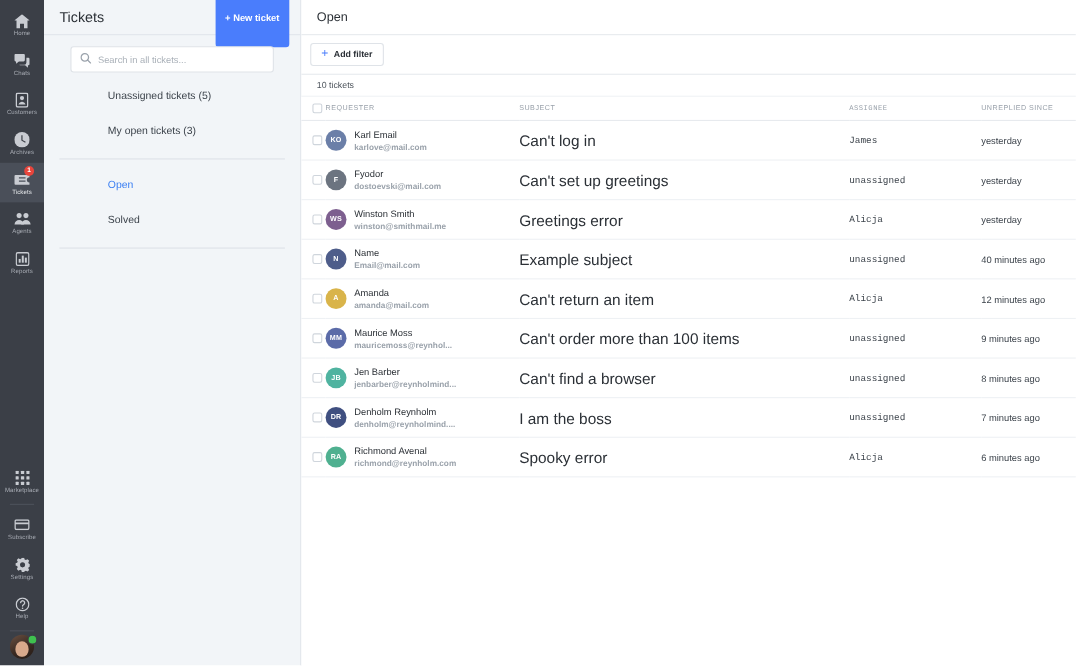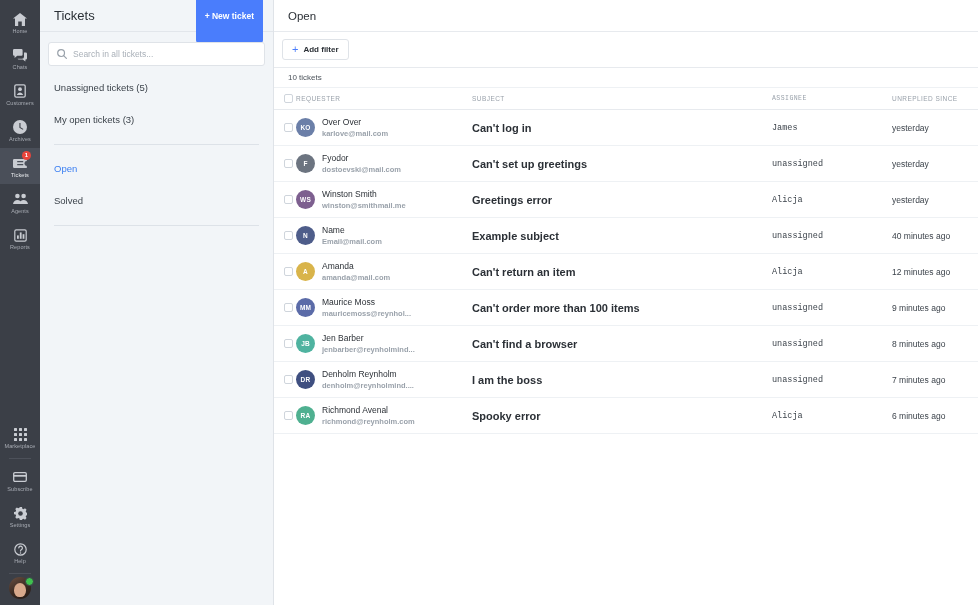--- a/index.html
+++ b/index.html
@@ -80,39 +80,39 @@
     padding: 0 10px 0 14px;
     border-bottom: 1px solid #e2e6eb;
   }
   .panel-title { font-size: 13px; color: #2b3036; }
   .btn-new {
     background: #4a7dfc; color: #fff;
     font-size: 8.5px; font-weight: bold;
     padding: 22px 9px; border-radius: 3px;
     border: none; cursor: pointer; white-space: nowrap;
   }
-  .search-wrap { padding: 10px 8px 6px; }
+  .search-wrap { padding: 10px 24px 6px; }
   .search-box {
     height: 24px; background: #fff;
     border: 1px solid #dfe3e8; border-radius: 3px;
     display: flex; align-items: center; gap: 6px;
     padding: 0 8px; cursor: text;
   }
   .search-box input {
     border: none; outline: none; background: transparent;
     font-size: 8.5px; color: #2b3036; width: 100%;
     font-family: "Liberation Sans", sans-serif;
   }
   .search-box input::placeholder { color: #a9b0b8; }
   .ico-search { color: #9aa2ab; flex: 0 0 auto; }
 
   .nav-list { padding: 0 12px; }
   .nav-item {
     font-size: 9.5px; color: #3c434b;
-    padding: 10px 2px; cursor: pointer; line-height: 12px;
+    padding: 10px 2px; cursor: pointer; line-height: 12px; margin-left: 44px;
   }
   .nav-item.active { color: #3b7ff2; }
   .nav-rule { height: 1px; background: #dde2e8; margin: 8px 2px; }
 
   
   .main { flex: 1 1 auto; height: 605px; background: #fff;
           display: flex; flex-direction: column; position: relative; }
   .main-head {
     height: 32px; display: flex; align-items: center;
     padding: 0 14px; border-bottom: 1px solid #e7eaee;
@@ -163,21 +163,21 @@
     width: 19px; height: 19px; border-radius: 50%;
     flex: 0 0 19px;
     display: flex; align-items: center; justify-content: center;
     color: #fff; font-size: 6.5px; font-weight: bold; letter-spacing: .2px;
   }
   .req-name { font-size: 8.5px; color: #2b3036; line-height: 11px; }
   .req-mail {
     font-size: 7.5px; color: #9aa2ab; line-height: 10px;
     max-width: 112px; overflow: hidden; text-overflow: ellipsis; white-space: nowrap; font-weight: bold;
   }
-  .subj { font-size: 11px; color: #2b3036; font-weight: bold; }
+  .subj { font-size: 14px; color: #2b3036; }
   .assn { font-size: 8.5px; color: #3c434b; }
   .tim  { font-size: 8.5px; color: #3c434b; }
 </style>
 </head>
 <body>
 
 <div class="app">
 
   <nav class="rail">
     <div class="rail-top">
@@ -373,21 +373,21 @@
         </tr>
       </thead>
       <tbody id="rows-body">
           <tr>
             <td class="c-check">
               <span class="cbox"></span>
             </td>
             <td class="c-req">
               <div class="req-cell">
                 <span class="avatar" style="background:#6b7fa8">KO</span>
-                <span><span class="req-name">Over Over</span><br><span class="req-mail">karlove@mail.com</span></span>
+                <span><span class="req-name">Karl Email</span><br><span class="req-mail">karlove@mail.com</span></span>
               </div>
             </td>
             <td class="c-subj"><span class="subj">Can't log in</span></td>
             <td class="c-assn"><span class="assn">James</span></td>
             <td class="c-time"><span class="tim">yesterday</span></td>
           </tr>
           <tr>
             <td class="c-check">
               <span class="cbox"></span>
             </td>

